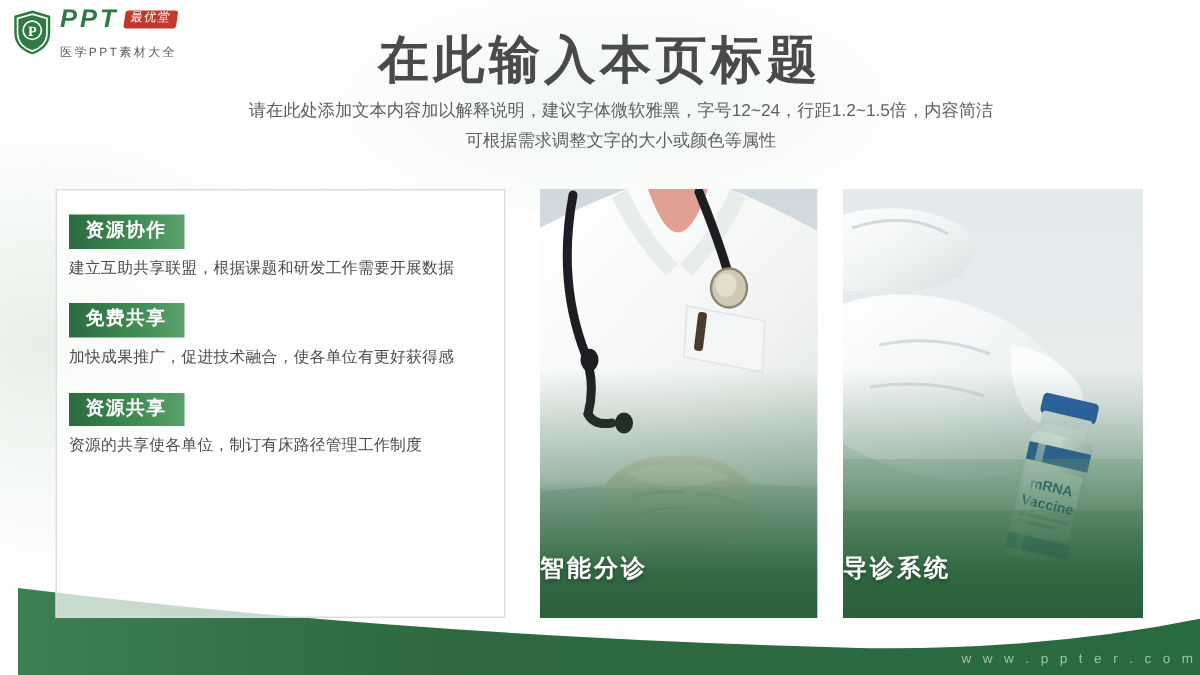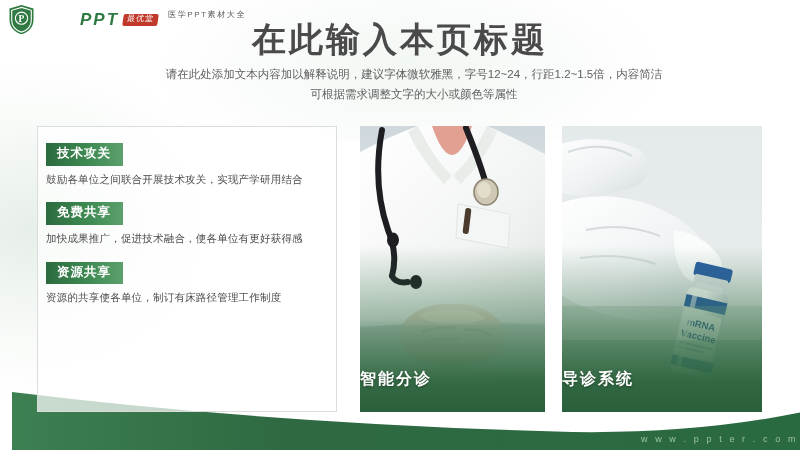--- a/index.html
+++ b/index.html
@@ -52,21 +52,21 @@
   
   .logo {
     position: absolute;
     left: 8px; top: 4px;
     display: flex;
     align-items: center;
     gap: 5px;
     z-index: 6;
   }
   .logo-shield { width: 27px; height: 31px; flex: 0 0 auto; }
-  .logo-text { display: flex; flex-direction: row; gap: 10px; margin-left: 40px; }
+  .logo-text { display: flex; flex-direction: column; gap: 10px; }
   .logo-row1 { display: flex; align-items: center; gap: 4px; }
   .logo-ppt {
     font-size: 17px;
     font-weight: bold;
     font-style: italic;
     color: #2f7a43;
     letter-spacing: 2px;
     line-height: 1;
     font-family: "Liberation Sans", sans-serif;
   }
@@ -205,22 +205,22 @@
 
 <div class="page-title">在此输入本页标题</div>
 <div class="subtitle">
   <div>请在此处添加文本内容加以解释说明，建议字体微软雅黑，字号12~24，行距1.2~1.5倍，内容简洁</div>
   <div>可根据需求调整文字的大小或颜色等属性</div>
 </div>
 
 <div class="left-card"></div>
 <div class="feature-list">
   <div class="feature-item">
-    <div class="feature-tag">技术攻关</div>
-    <div class="feature-desc">鼓励各单位之间联合开展技术攻关，实现产学研用结合</div>
+    <div class="feature-tag">资源协作</div>
+    <div class="feature-desc">建立互助共享联盟，根据课题和研发工作需要开展数据</div>
   </div>
   <div class="feature-item">
     <div class="feature-tag">免费共享</div>
     <div class="feature-desc">加快成果推广，促进技术融合，使各单位有更好获得感</div>
   </div>
   <div class="feature-item">
     <div class="feature-tag">资源共享</div>
     <div class="feature-desc">资源的共享使各单位，制订有床路径管理工作制度</div>
   </div>
 </div>

